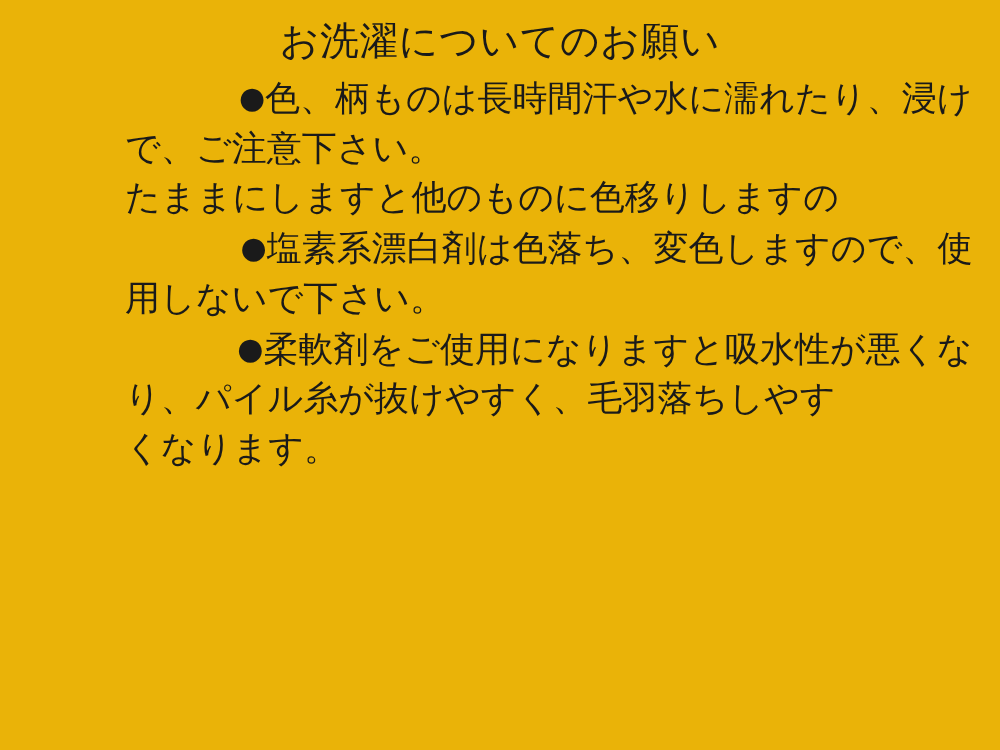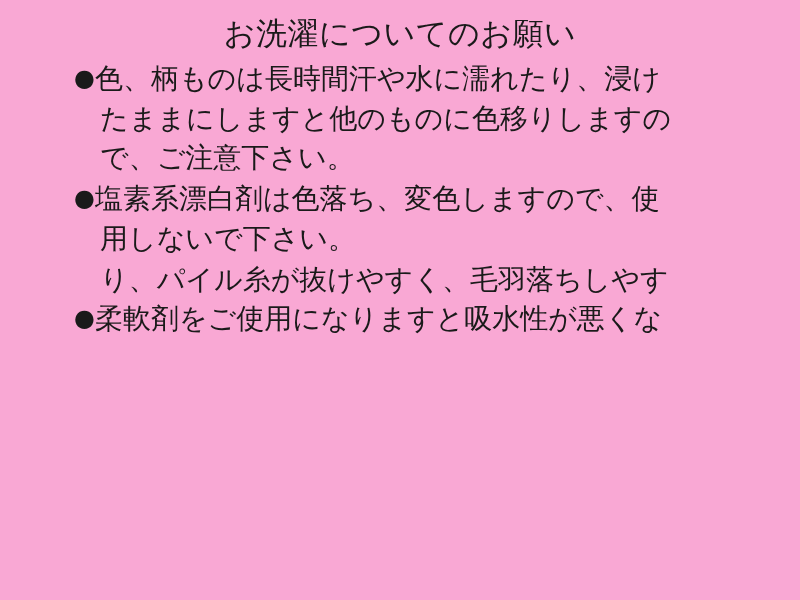--- a/index.html
+++ b/index.html
@@ -12,21 +12,21 @@
     background: #ffffff;
     font-family: "DejaVu Sans", sans-serif;
     overflow: hidden;
   }
   .page {
     position: relative;
     width: 800px;
     height: 600px;
     box-sizing: border-box;
     padding: 14px 22px 10px 22px;
-    background: #f9a8d4;
+    background: #eab308;
   }
   .title {
     text-align: center;
     color: #1a1a1a;
     font-size: 31px;
     line-height: 1.25;
     letter-spacing: 0.5px;
     margin: 0 0 6px 0;
     font-weight: 400;
   }
@@ -54,49 +54,51 @@
     line-height: 1.42;
     margin: 0 0 1px 0;
     padding-left: 78px;
   }
   .bullet .ln {
     display: block;
     white-space: nowrap;
   }
   .bullet .ln.first {
     text-indent: -26px;
+    text-align: right;
   }
   .bullet .dot {
     font-size: 24px;
     vertical-align: 2px;
   }
 </style>
 </head>
 <body>
 
 <div class="page">
 
   <h1 class="title">お洗濯についてのお願い</h1>
 
 
   <ul class="bullets">
 
     <li class="bullet">
       <span class="ln first"><span class="dot">●</span><span>色、柄ものは長時間汗や水に濡れたり、浸け</span></span>
+      <span class="ln">で、ご注意下さい。</span>
       <span class="ln">たままにしますと他のものに色移りしますの</span>
-      <span class="ln">で、ご注意下さい。</span>
     </li>
 
     <li class="bullet">
       <span class="ln first"><span class="dot">●</span><span>塩素系漂白剤は色落ち、変色しますので、使</span></span>
       <span class="ln">用しないで下さい。</span>
     </li>
 
     <li class="bullet">
+      <span class="ln first"><span class="dot">●</span><span>柔軟剤をご使用になりますと吸水性が悪くな</span></span>
       <span class="ln">り、パイル糸が抜けやすく、毛羽落ちしやす</span>
-      <span class="ln first"><span class="dot">●</span><span>柔軟剤をご使用になりますと吸水性が悪くな</span></span>
+      <span class="ln">くなります。</span>
     </li>
 
     <li class="bullet">
     </li>
 
   </ul>
 </div>
 
 </body></html>

